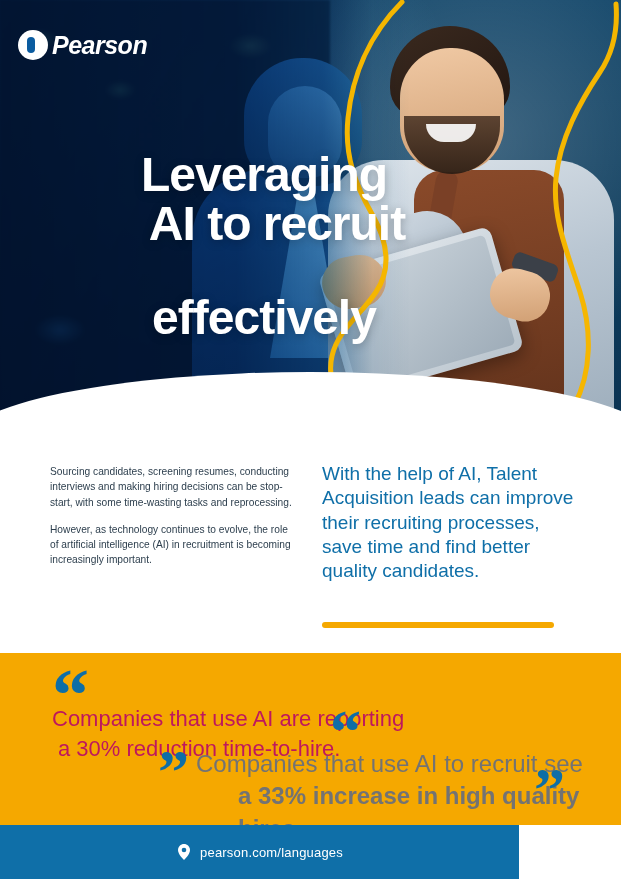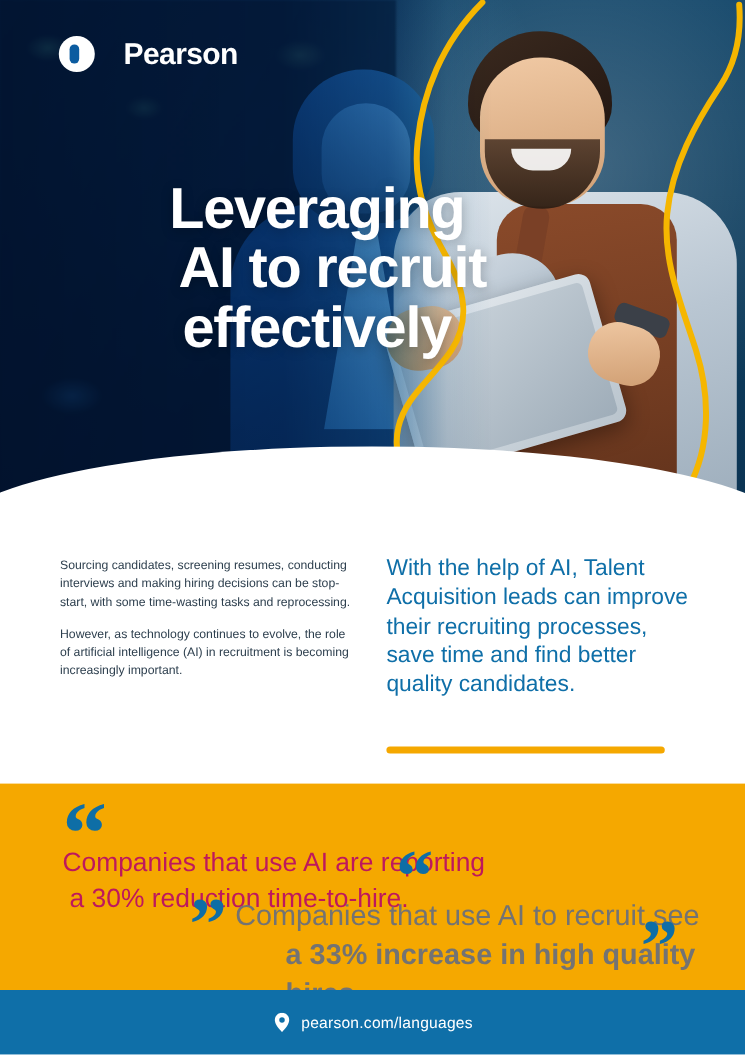--- a/index.html
+++ b/index.html
@@ -210,24 +210,25 @@
   }
   
   .yellow-outline {
     position: absolute;
     left: 0; top: 0;
     width: 621px; height: 470px;
   }
 
   .logo {
     position: absolute;
-    left: 49px; top: 30px;
+    left: 18px; top: 30px;
     display: flex;
     align-items: center;
-    gap: 24px;
+    gap: 4px;
+    font-style: italic;
   }
   .logo-mark {
     width: 30px; height: 30px;
     border-radius: 50%;
     background: #ffffff;
     position: relative;
   }
   .logo-mark::after {
     content: "";
     position: absolute;
@@ -249,21 +250,21 @@
     width: 420px;
     color: #ffffff;
     font-size: 48px;
     line-height: 1.03;
     font-weight: bold;
     letter-spacing: -1px;
     text-shadow: 0 2px 10px rgba(0,0,0,.25);
     text-align: center;
   }
   .hero-title .l2 { display:block; padding-left: 26px; }
-  .hero-title .l3 { display:block; }
+  .hero-title .l3 { display:block;margin-top:44px; }
 
   
   .curve {
     position: absolute;
     left: -40px; top: 372px;
     width: 700px; height: 200px;
     background: #ffffff;
     border-radius: 100% 100% 0 0 / 72% 72% 0 0;
   }
 
@@ -343,21 +344,21 @@
     color: #737373;
     font-size: 24px;
     line-height: 1.35;
   }
   .quote2 .i2 { display:block; padding-left: 42px; font-weight: bold; }
 
   
   .footer {
     position: absolute;
     left: 0; top: 825px;
-    width: 621px; height: 54px;
+    width: 519px; height: 54px;
     background: #0f6fa8;
     display: flex;
     align-items: center;
     justify-content: center;
     gap: 8px;
   }
   .footer .url {
     color: #ffffff;
     font-size: 13px;
     letter-spacing: .2px;

